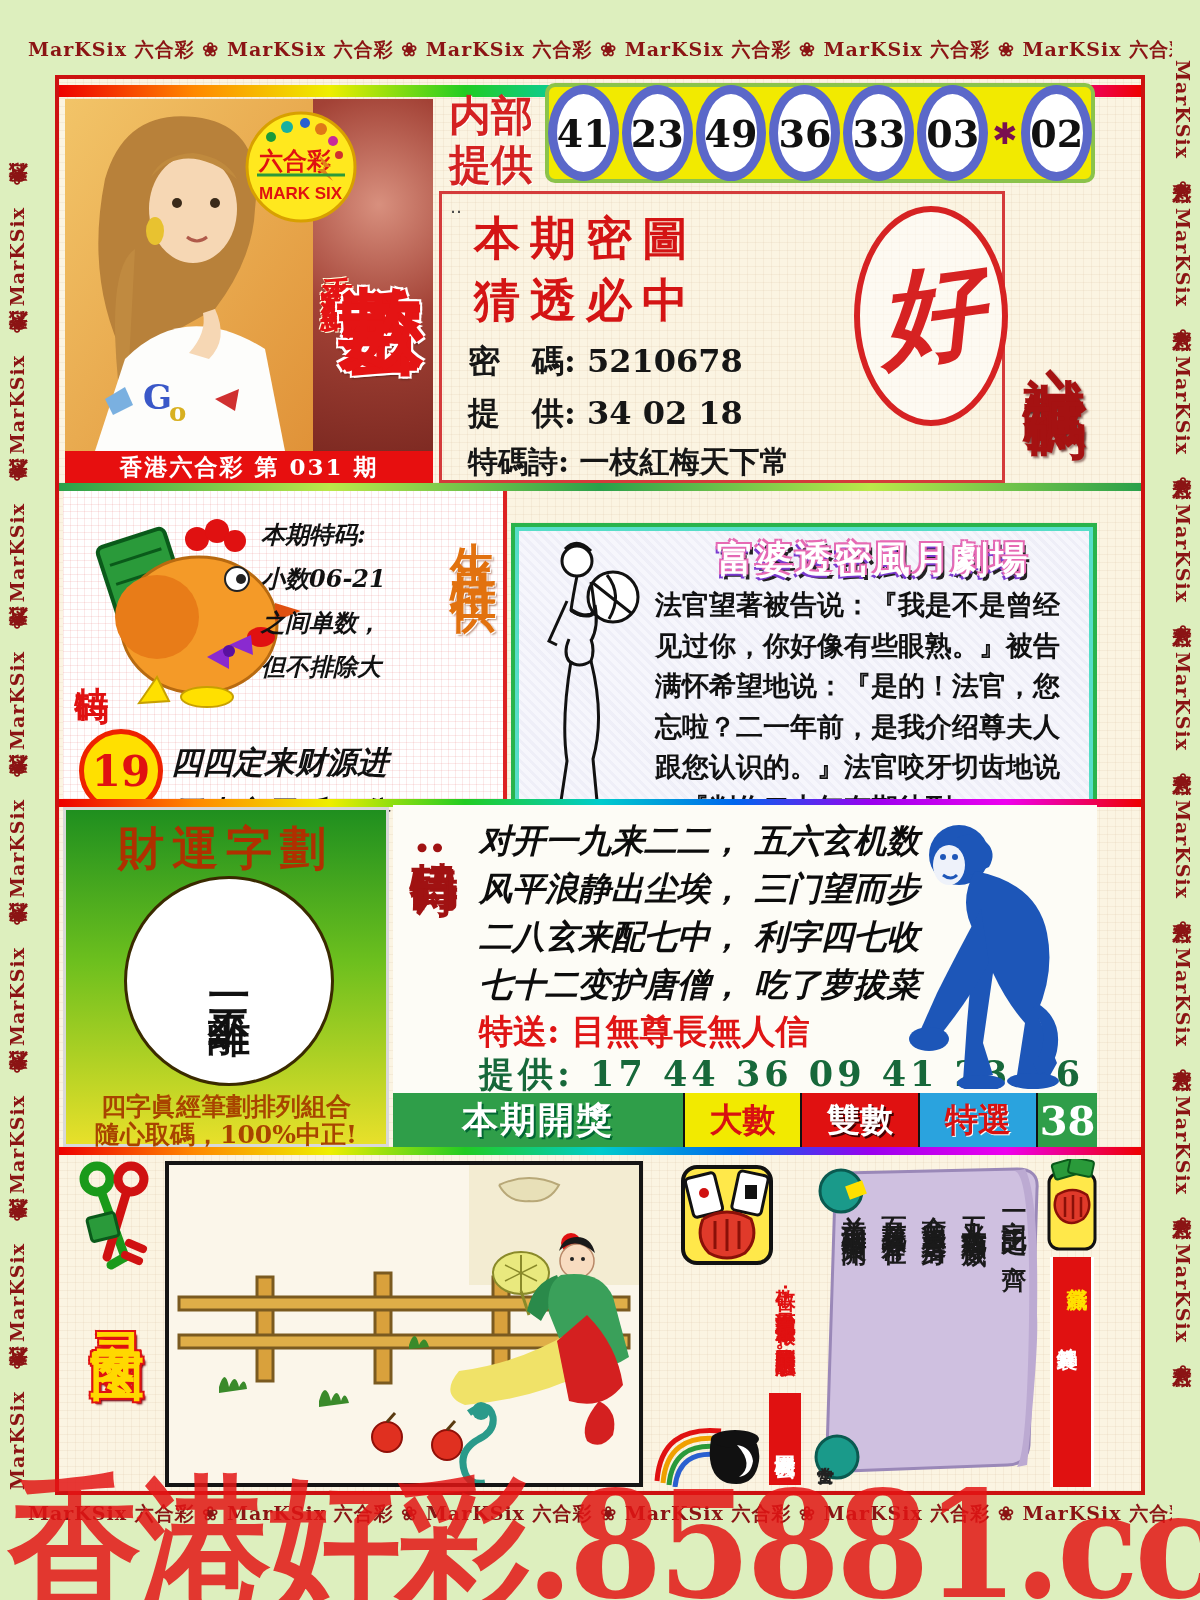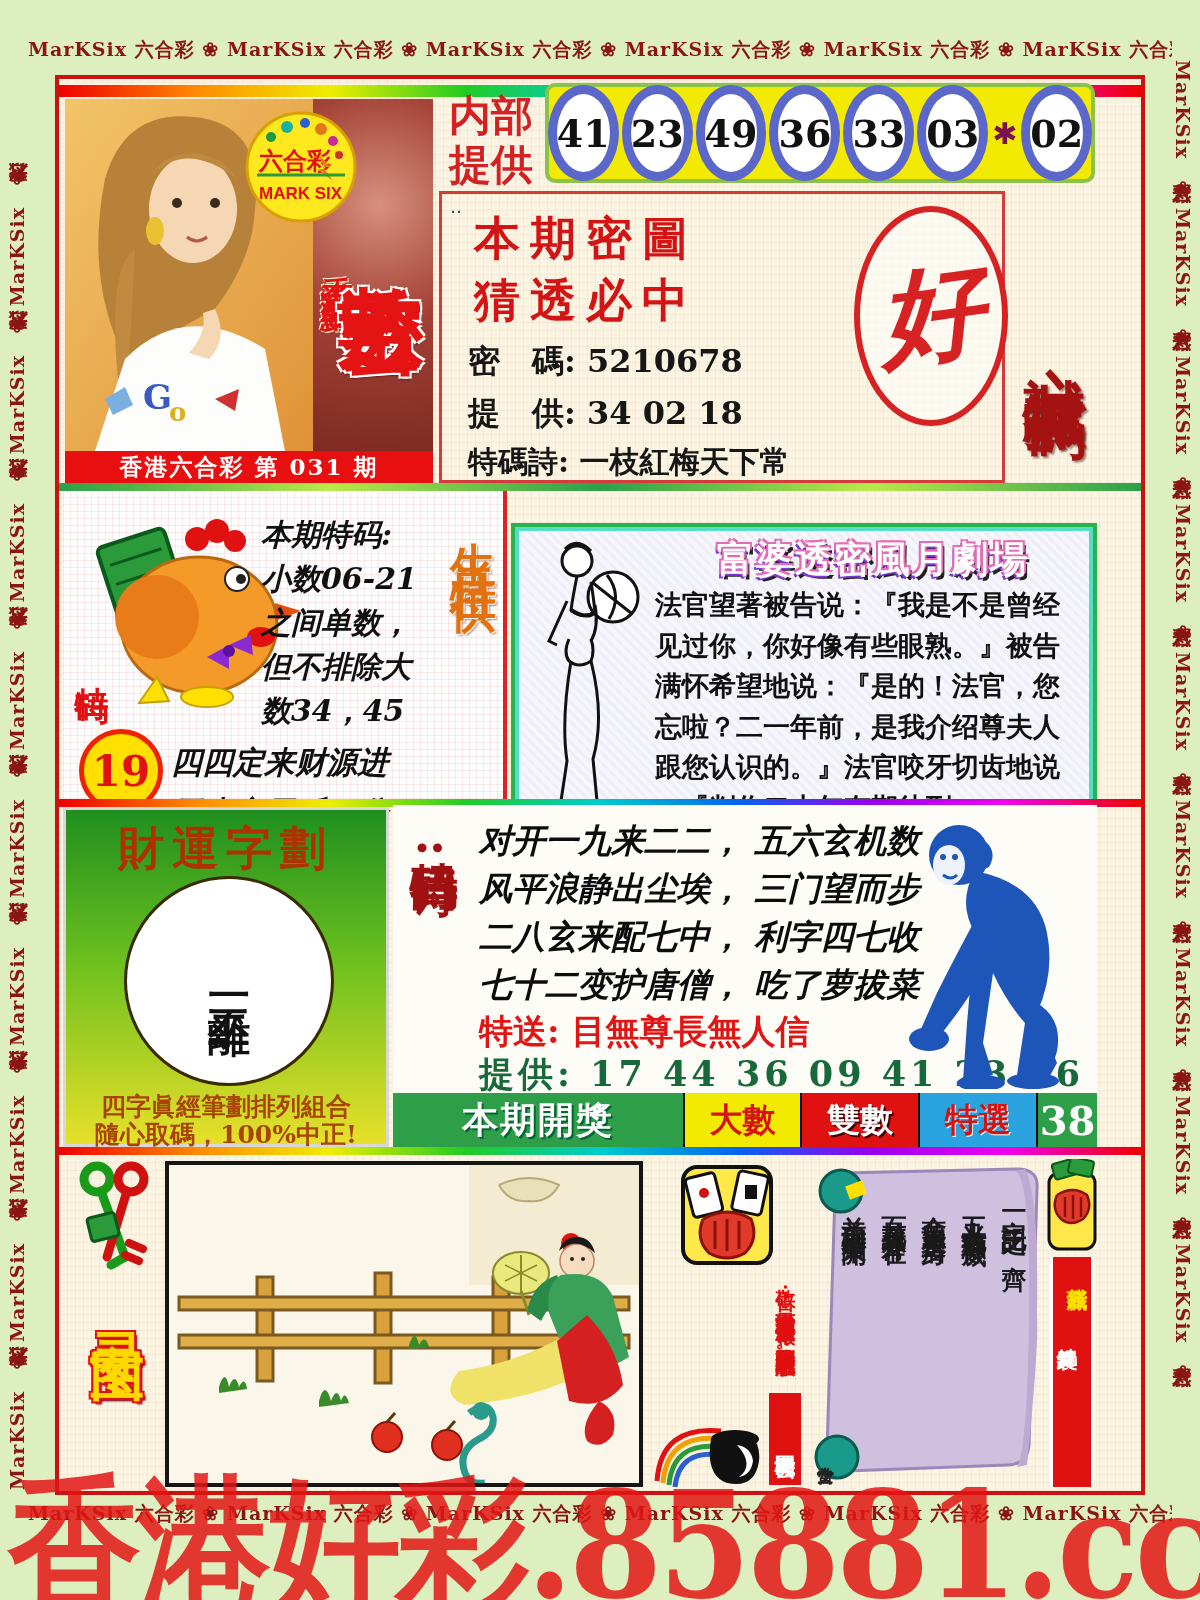--- a/index.html
+++ b/index.html
@@ -75,21 +75,21 @@
       repeating-linear-gradient(0deg,rgba(230,120,120,.16) 0 1px,transparent 1px 7px),
       repeating-linear-gradient(90deg,rgba(230,120,120,.16) 0 1px,transparent 1px 7px);
     border-right:4px solid #d22;box-sizing:border-box;}
   .tm-label{position:absolute;left:6px;top:168px;writing-mode:vertical-rl;
     color:#e01111;font-size:34px;font-weight:bold;font-family:"DejaVu Serif",serif;letter-spacing:6px;}
   .circle19{position:absolute;left:16px;top:238px;width:74px;height:74px;border-radius:50%;
     background:#ffe000;border:5px solid #ee2200;display:flex;align-items:center;
     justify-content:center;color:#e01111;font-size:42px;font-weight:bold;
     font-family:"DejaVu Serif",serif;}
   .zlines{position:absolute;left:198px;top:22px;width:244px;color:#111;
-    font-size:30px;font-weight:bold;font-family:"DejaVu Serif",serif;line-height:44px;
+    font-size:24px;font-weight:bold;font-family:"DejaVu Serif",serif;line-height:44px;
     font-style:italic;}
   .zpoem{position:absolute;left:108px;top:246px;width:330px;color:#111;
     font-size:31px;font-weight:bold;font-family:"DejaVu Serif",serif;line-height:50px;
     font-style:italic;white-space:nowrap;}
   .shengxiao{position:absolute;left:380px;top:14px;height:286px;writing-mode:vertical-rl;
     color:#e2720f;font-size:46px;font-weight:bold;font-family:"DejaVu Serif",serif;
     letter-spacing:16px;text-shadow:1px 1px 0 #fff,2px 2px 2px rgba(120,40,0,.5);}
 
   
   .theaterbox{left:452px;top:412px;width:586px;height:308px;background:#f6f6fc;
@@ -291,21 +291,20 @@
         <path d="M78,160 l-18,26 l30,-2 z" fill="#ffe000" stroke="#c8a000" stroke-width="2"></path>
         <ellipse cx="128" cy="180" rx="26" ry="10" fill="#ffe000" stroke="#c8a000" stroke-width="2"></ellipse>
       </svg>
       <div class="tm-label">特码</div>
       <div class="circle19">19</div>
       <div class="zlines">
         <div>本期特码:</div>
         <div>小数06-21</div>
         <div>之间单数，</div>
         <div>但不排除大</div>
-        <div>数34，45</div>
       </div>
       <div class="zpoem">
         <div>四四定来财源进</div>
         <div>无喜心里乐三分</div>
       </div>
       <div class="shengxiao">生肖特供</div>
     </div>
 
     <div class="abs theaterbox">
       <svg class="abs" style="left:6px;top:8px;" width="132" height="288" viewBox="0 0 132 288">

